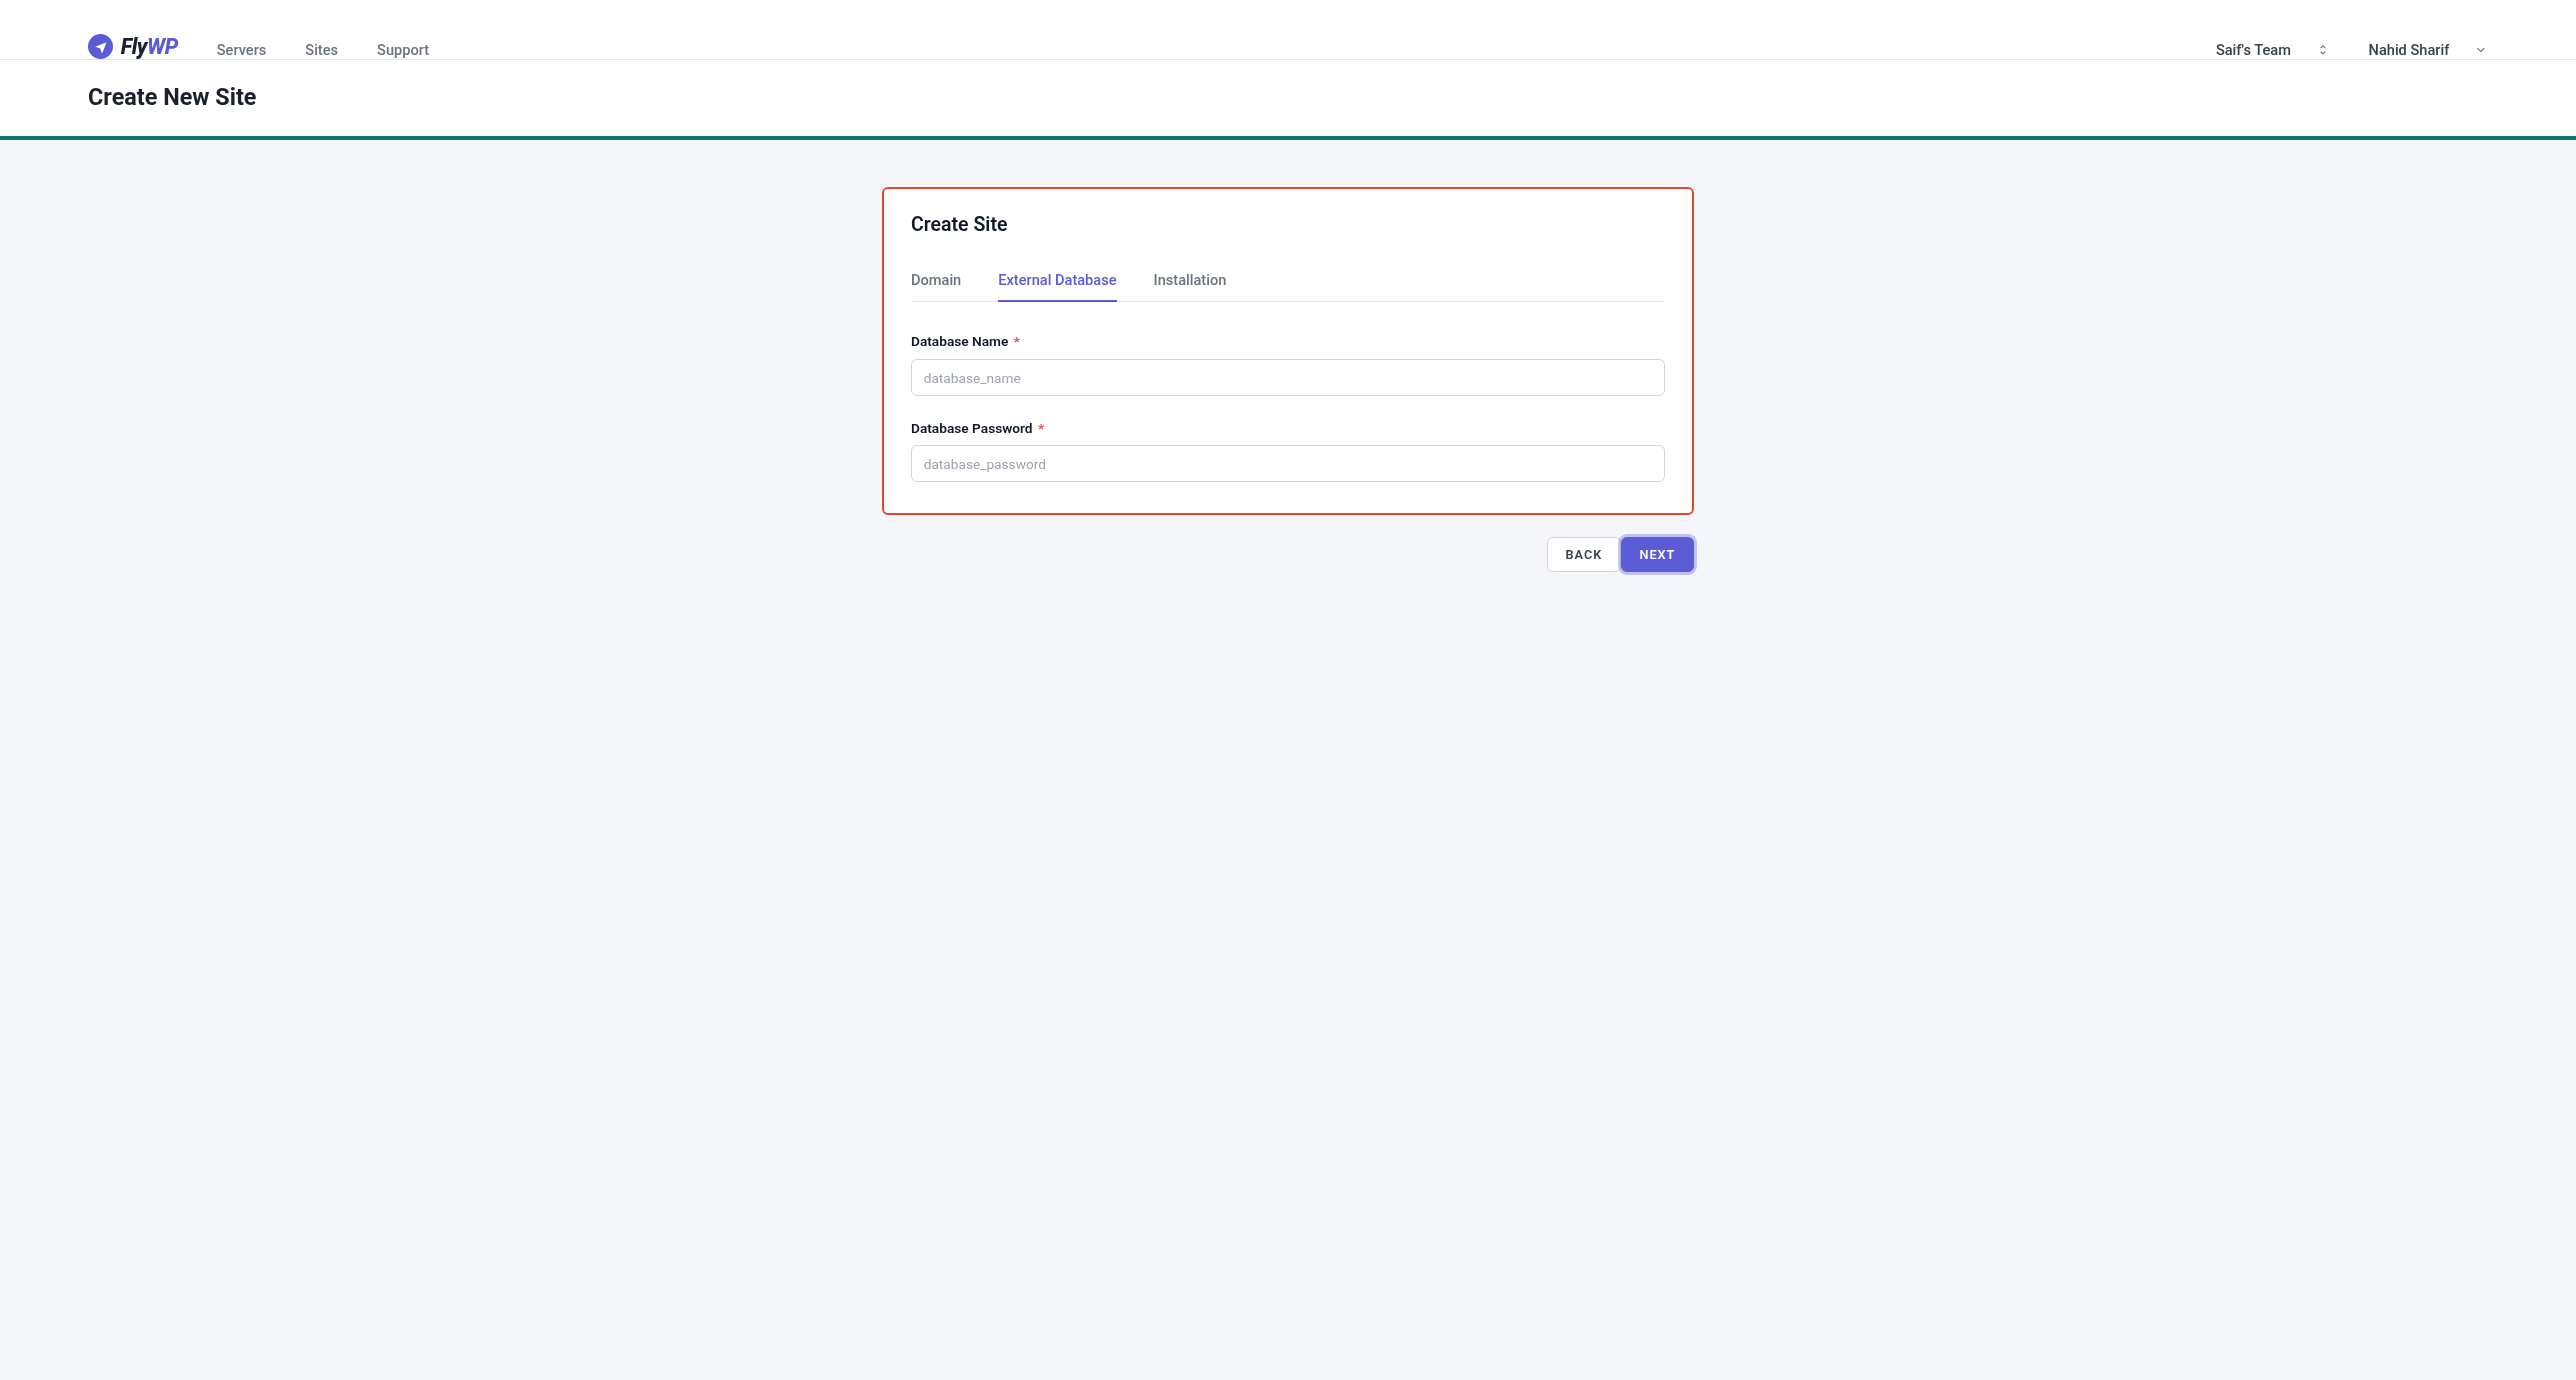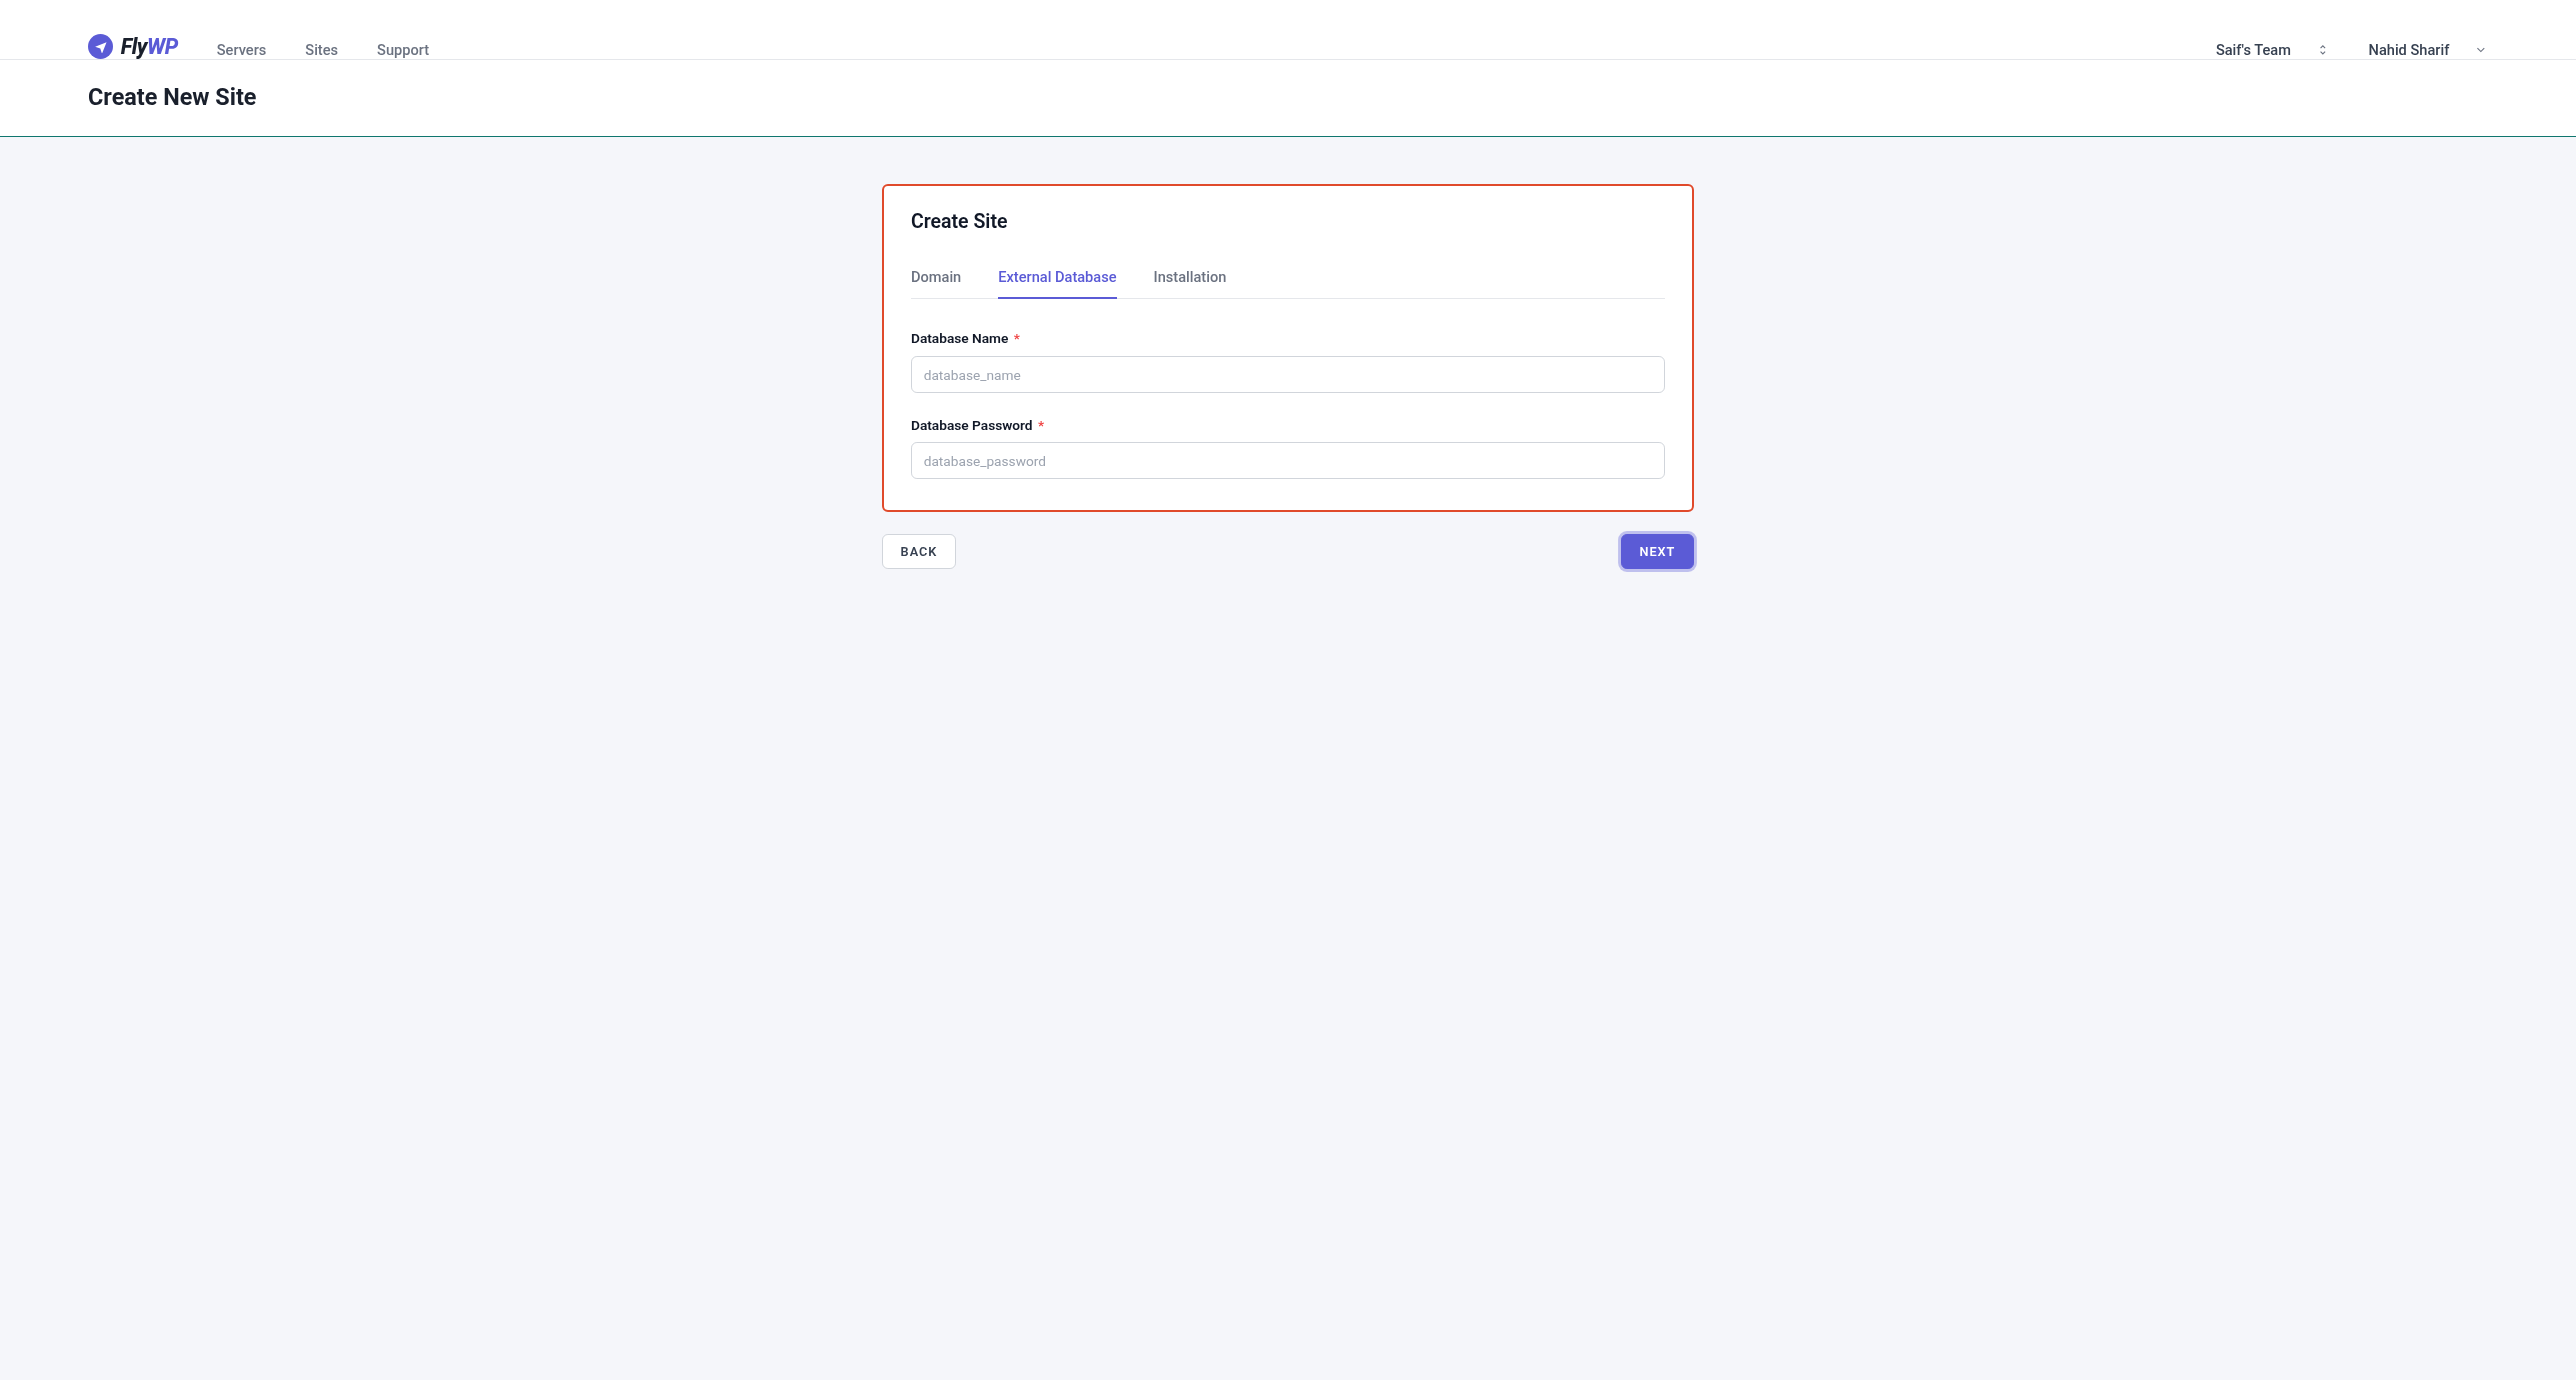--- a/index.html
+++ b/index.html
@@ -59,21 +59,21 @@
     }
     .chevron-updown, .chevron-down {
       width: 13.7px;
       height: 13.7px;
       stroke: #6b7280;
       stroke-width: 2;
       fill: none;
     }
     .subheader {
       background: #fff;
-      border-bottom: 1px solid #0f766e;
+      border-bottom: 4px solid #0f766e;
       padding: 23.4px 88px 25px;
     }
     .page-title {
       font-size: 23.4px;
       font-weight: 700;
       color: #1a202c;
     }
     .content-area {
       padding: 47px 0 59px;
       display: flex;
@@ -134,21 +134,21 @@
       border-radius: 5.9px;
       padding: 0 11.7px;
       font-size: 13.7px;
       color: #111827;
       outline: none;
       font-family: inherit;
     }
     .text-input::placeholder { color: #9ca3af; }
     .button-row {
       display: flex;
-      justify-content: space-between;
+      justify-content: flex-end;
       padding: 21.5px 0 0;
     }
     .btn {
       height: 35px;
       padding: 0 17.6px;
       border-radius: 5.9px;
       font-size: 12.7px;
       font-weight: 600;
       letter-spacing: 1px;
       cursor: pointer;

